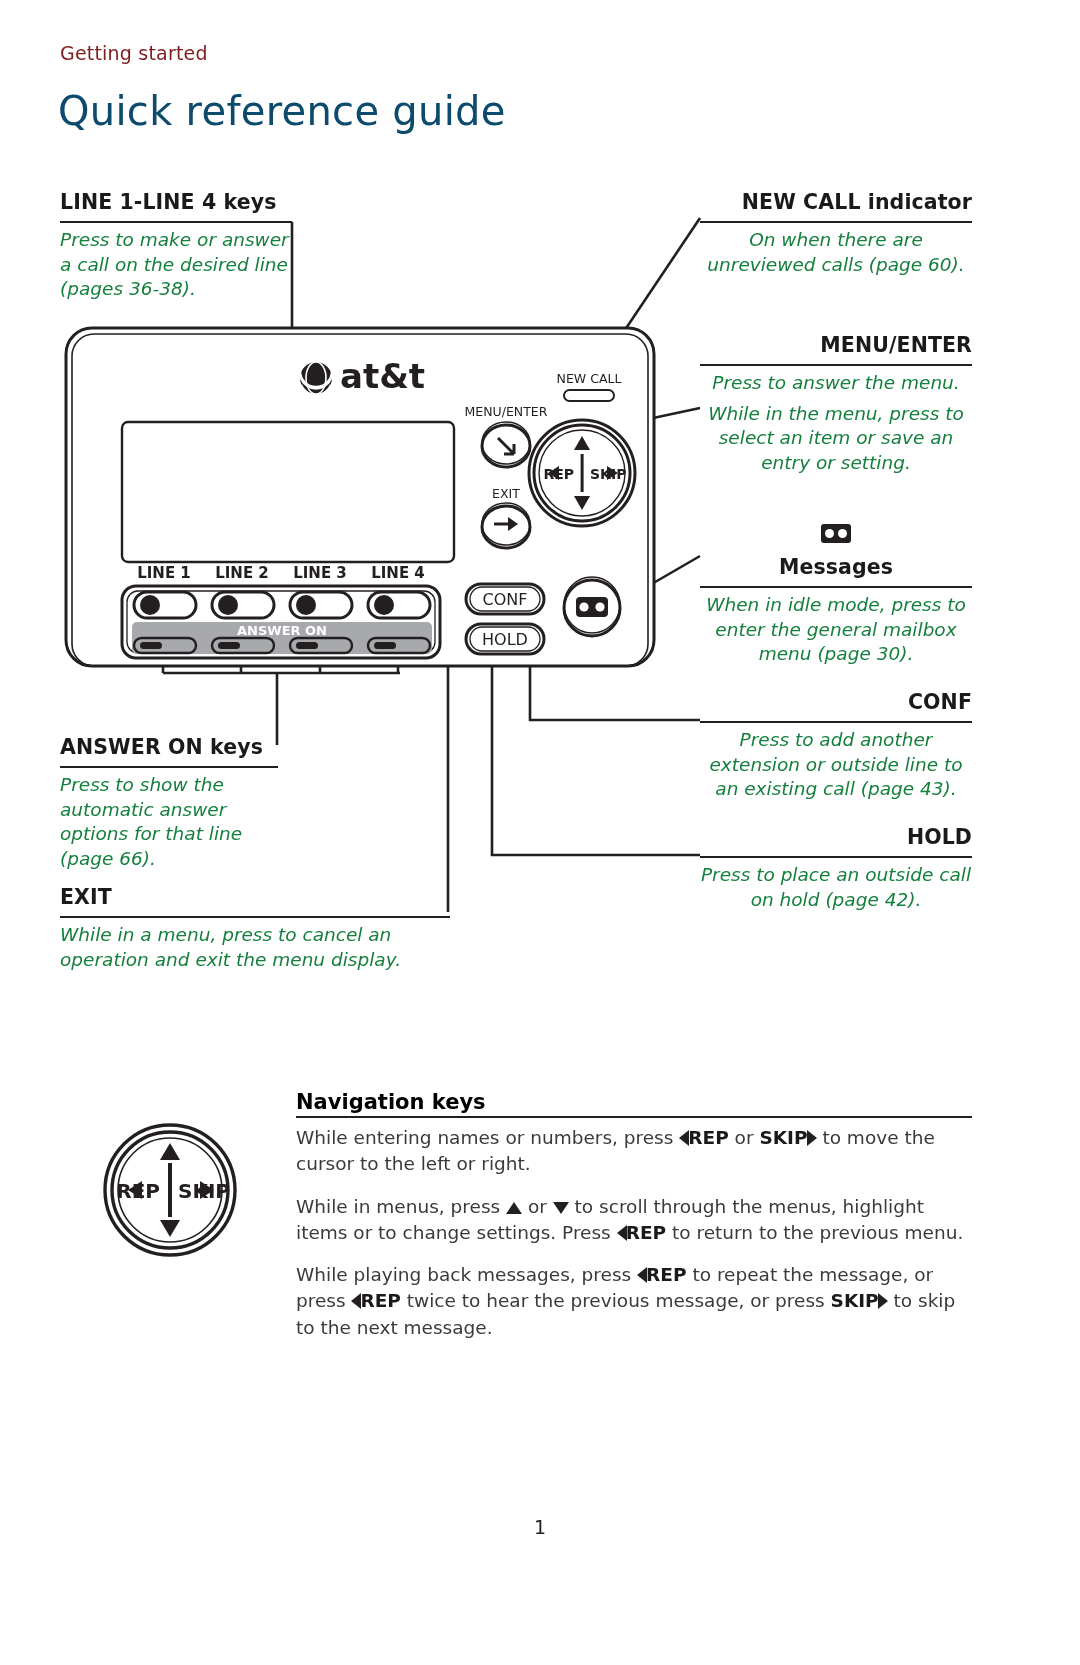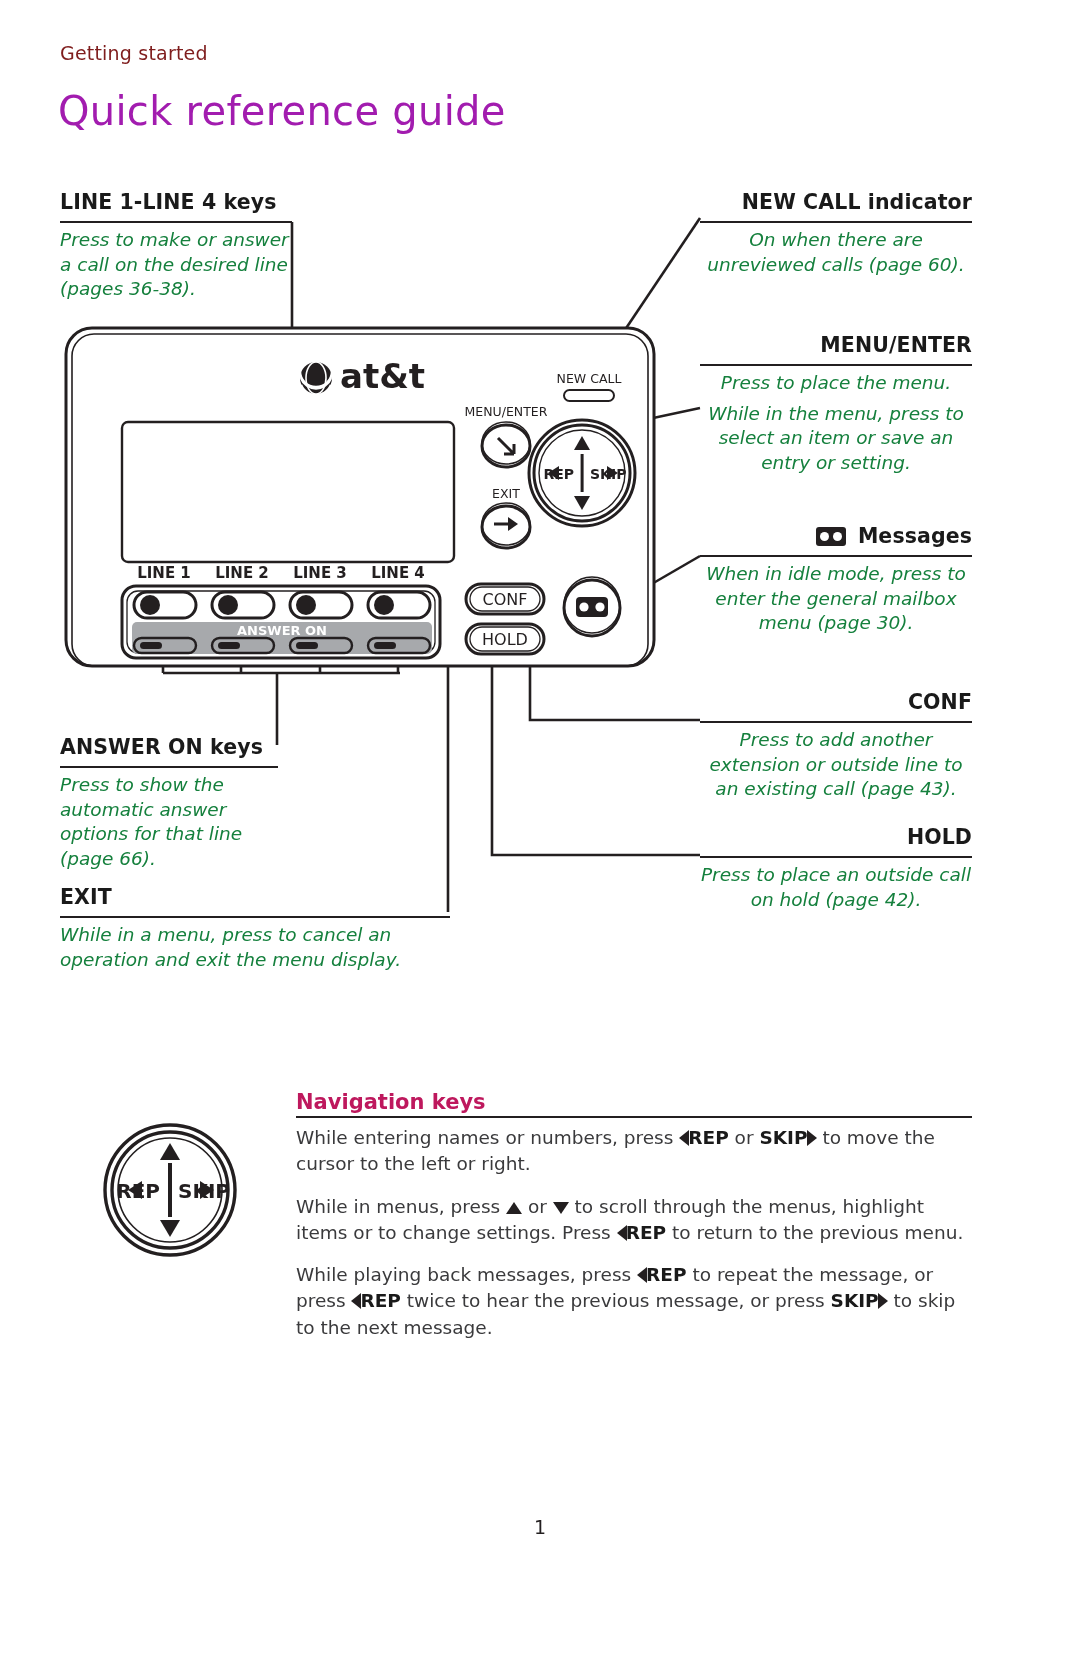--- a/index.html
+++ b/index.html
@@ -14,21 +14,21 @@
   .page{position:absolute;inset:0;}
 
   
   .running-head{
     position:absolute;left:60px;top:42px;
     font-size:19px;color:#7f1d1d;letter-spacing:.2px;
     font-family:"DejaVu Sans", sans-serif;
   }
   .page-title{
     position:absolute;left:58px;top:88px;
-    font-size:40px;font-weight:400;color:#a21caf;
+    font-size:40px;font-weight:400;color:#0c4a6e;
     letter-spacing:.3px;
   }
 
   
   .callout{position:absolute;}
   .callout .hd{
     font-weight:bold;font-size:20.5px;color:#1a1a1a;
     padding-bottom:7px;letter-spacing:.1px;
     white-space:nowrap;
   }
@@ -36,21 +36,21 @@
     border-top:2.6px solid #231f20;
     margin-bottom:5px;
   }
   .callout .bd{
     font-size:18.5px;line-height:1.33;color:#15803d;font-style:italic;
   }
   .callout.right .hd{text-align:right;}
   .callout.right .bd{text-align:center;}
 
   
-  .hd-icon-row{display:flex;align-items:center;justify-content:flex-end;gap:12px;}
+  .hd-icon-row{display:flex;align-items:center;justify-content:flex-end;gap:12px;flex-direction:column;}
   .cassette{
     display:inline-block;width:30px;height:19px;background:#231f20;
     border-radius:3px;position:relative;
   }
   .cassette:before,.cassette:after{
     content:"";position:absolute;top:5px;width:9px;height:9px;
     border-radius:50%;background:#fff;
   }
   .cassette:before{left:4px;}
   .cassette:after{right:4px;}
@@ -60,21 +60,21 @@
 
   
   .phone-wrap{position:absolute;left:62px;top:310px;width:600px;height:360px;}
 
   
   .navwheel{position:absolute;left:68px;top:1105px;width:205px;height:170px;}
 
   
   .nav-block{position:absolute;left:296px;top:1090px;width:676px;}
   .nav-block .hd{
-    font-weight:bold;font-size:21px;color:#be185d;padding-bottom:2px;
+    font-weight:bold;font-size:21px;color:#000000;padding-bottom:2px;
   }
   .nav-block .rule{border-top:2.6px solid #231f20;margin-bottom:7px;}
   .nav-block p{
     margin:0 0 16px 0;font-size:18.5px;line-height:1.42;color:#3a3a3c;
   }
   .nav-block b{color:#1a1a1a;font-weight:bold;}
   .tri-up,.tri-dn{display:inline-block;vertical-align:-1px;}
   .tri-up{width:0;height:0;border-left:8px solid transparent;border-right:8px solid transparent;border-bottom:12px solid #231f20;}
   .tri-dn{width:0;height:0;border-left:8px solid transparent;border-right:8px solid transparent;border-top:12px solid #231f20;}
   .tri-l{display:inline-block;width:0;height:0;border-top:8px solid transparent;border-bottom:8px solid transparent;border-right:10px solid #231f20;vertical-align:-2px;margin-right:-1px;}
@@ -158,21 +158,21 @@
 
   <div class="callout right" style="left:700px;top:190px;width:272px;">
     <div class="hd">NEW CALL indicator</div>
     <div class="rule"></div>
     <div class="bd">On when there are unreviewed calls (page 60).</div>
   </div>
 
   <div class="callout right" style="left:700px;top:333px;width:272px;">
     <div class="hd">MENU/ENTER</div>
     <div class="rule"></div>
-    <div class="bd" style="margin-bottom:6px;">Press to place the menu.</div>
+    <div class="bd" style="margin-bottom:6px;">Press to answer the menu.</div>
     <div class="bd">While in the menu, press to select an item or save an entry or setting.</div>
   </div>
 
   <div class="callout right" style="left:700px;top:524px;width:272px;">
     <div class="hd">
       <div class="hd-icon-row">
         <span class="cassette"></span>
         <span>Messages</span>
       </div>
     </div>

